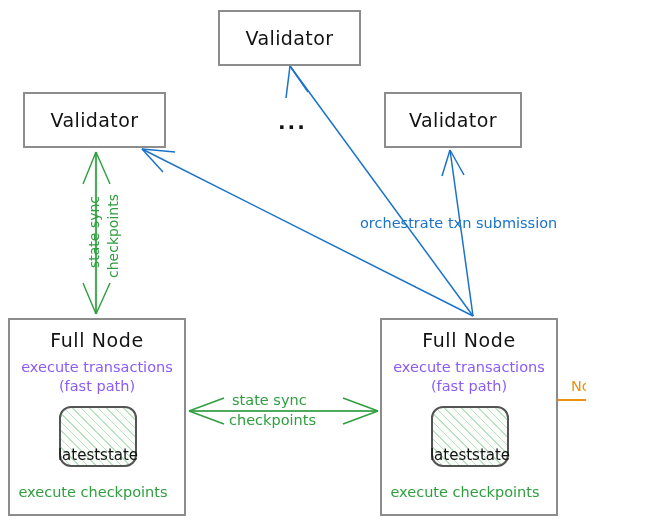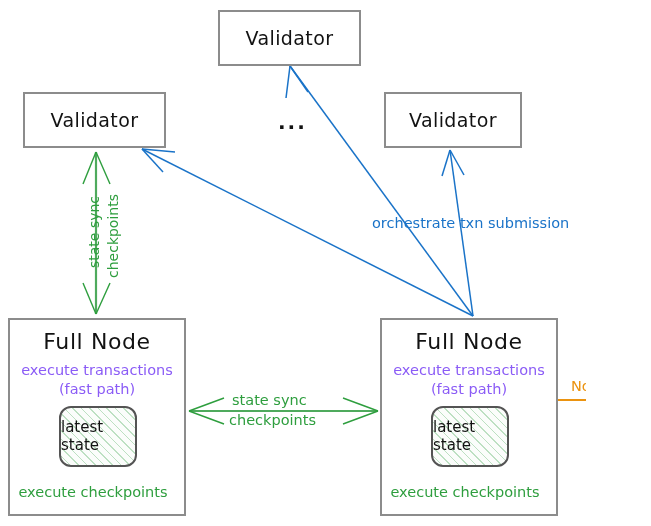--- a/index.html
+++ b/index.html
@@ -46,21 +46,21 @@
     letter-spacing: 0.4px;
   }
 
   .fullnode-box {
     display: flex;
     flex-direction: column;
     align-items: center;
     padding-top: 9px;
   }
   .fullnode-title {
-    font-size: 22px;
+    font-size: 19px;
     color: #121212;
     letter-spacing: 0.6px;
     margin-bottom: 7px;
   }
   .fullnode-exec {
     font-size: 14.5px;
     color: #8b5cf6;
     text-align: center;
     line-height: 1.28;
   }
@@ -82,22 +82,22 @@
     border-radius: 12px;
     background-color: #fbfdfb;
     background-image: repeating-linear-gradient(
       45deg,
       rgba(70, 168, 85, 0.34) 0px,
       rgba(70, 168, 85, 0.34) 1px,
       rgba(255, 255, 255, 0) 1px,
       rgba(255, 255, 255, 0) 6px
     );
     display: flex;
-    flex-direction: column;
-    align-items: flex-start;
+    flex-direction: row;
+    align-items: flex-end;
     justify-content: center;
   }
   .state-line {
     font-size: 15px;
     color: #121212;
     line-height: 1.18;
   }
 
   
   .ellipsis {
@@ -186,21 +186,21 @@
 
   <div class="node-box validator-box" style="left:384px; top:92px; width:138px; height:56px;">
     <span class="validator-label">Validator</span>
   </div>
 
   <div class="ellipsis" style="left:278px; top:110px;">...</div>
 
   <div class="vlabel" style="left:86px; top:268px;">state sync</div>
   <div class="vlabel" style="left:105px; top:278px;">checkpoints</div>
 
-  <div class="edge-label blue" style="left:372px; top:215px;">orchestrate txn submission</div>
+  <div class="edge-label blue" style="left:360px; top:215px;">orchestrate txn submission</div>
 
   <div class="edge-label green" style="left:232px; top:392px;">state sync</div>
   <div class="edge-label green" style="left:229px; top:412px;">checkpoints</div>
 
   <div class="edge-label orange" style="left:571px; top:378px;">Node</div>
 
   <div class="node-box fullnode-box" style="left:8px; top:318px; width:178px; height:198px;">
     <div class="fullnode-title">Full Node</div>
     <div class="fullnode-exec">execute transactions</div>
     <div class="fullnode-exec">(fast path)</div>

